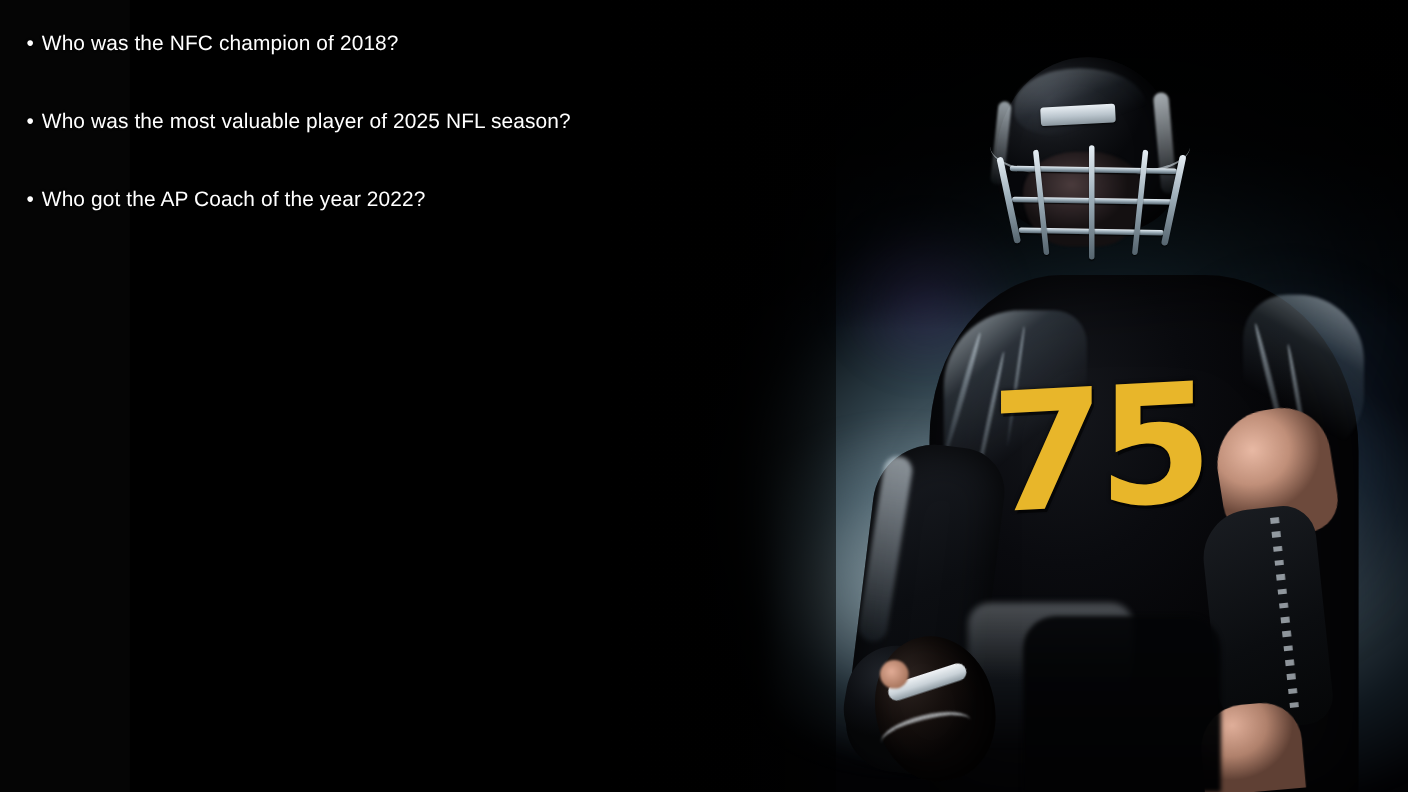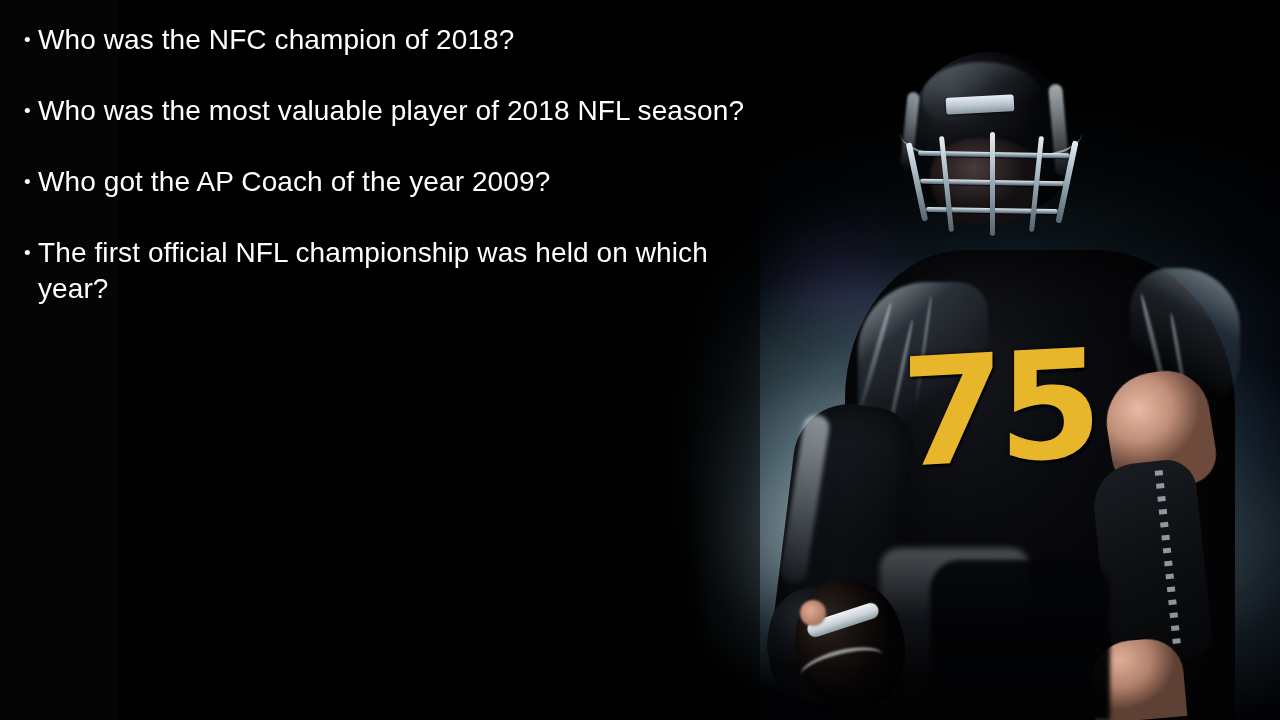--- a/index.html
+++ b/index.html
@@ -337,21 +337,21 @@
   .questions {
     position: absolute;
     left: 0; top: 0;
     width: 780px; height: 720px;
     padding: 22px 0 0 24px;
     box-sizing: border-box;
   }
   .q-item {
     position: relative;
     color: #ffffff;
-    font-size: 28px;
+    font-size: 19px;
     line-height: 36px;
     letter-spacing: 0.1px;
     margin-bottom: 35px;
     padding-left: 14px;
     max-width: 726px;
     text-shadow: 0 0 2px rgba(0,0,0,0.9);
   }
   .q-item::before {
     content: "\2022";
     position: absolute;
@@ -422,18 +422,17 @@
       </div>
     </div>
   </div>
 
   <div class="text-backdrop">
     <div class="text-backdrop-strip"></div>
   </div>
 
   <div class="questions">
     <div class="q-item">Who was the NFC champion of 2018?</div>
-    <div class="q-item">Who was the most valuable player of 2018 NFL season?</div>
-    <div class="q-item">Who got the AP Coach of the year 2009?</div>
-    <div class="q-item">The first official NFL championship was held on which year?</div>
+    <div class="q-item">Who was the most valuable player of 2025 NFL season?</div>
+    <div class="q-item">Who got the AP Coach of the year 2022?</div>
   </div>
 
 </div>
 
 </body></html>

